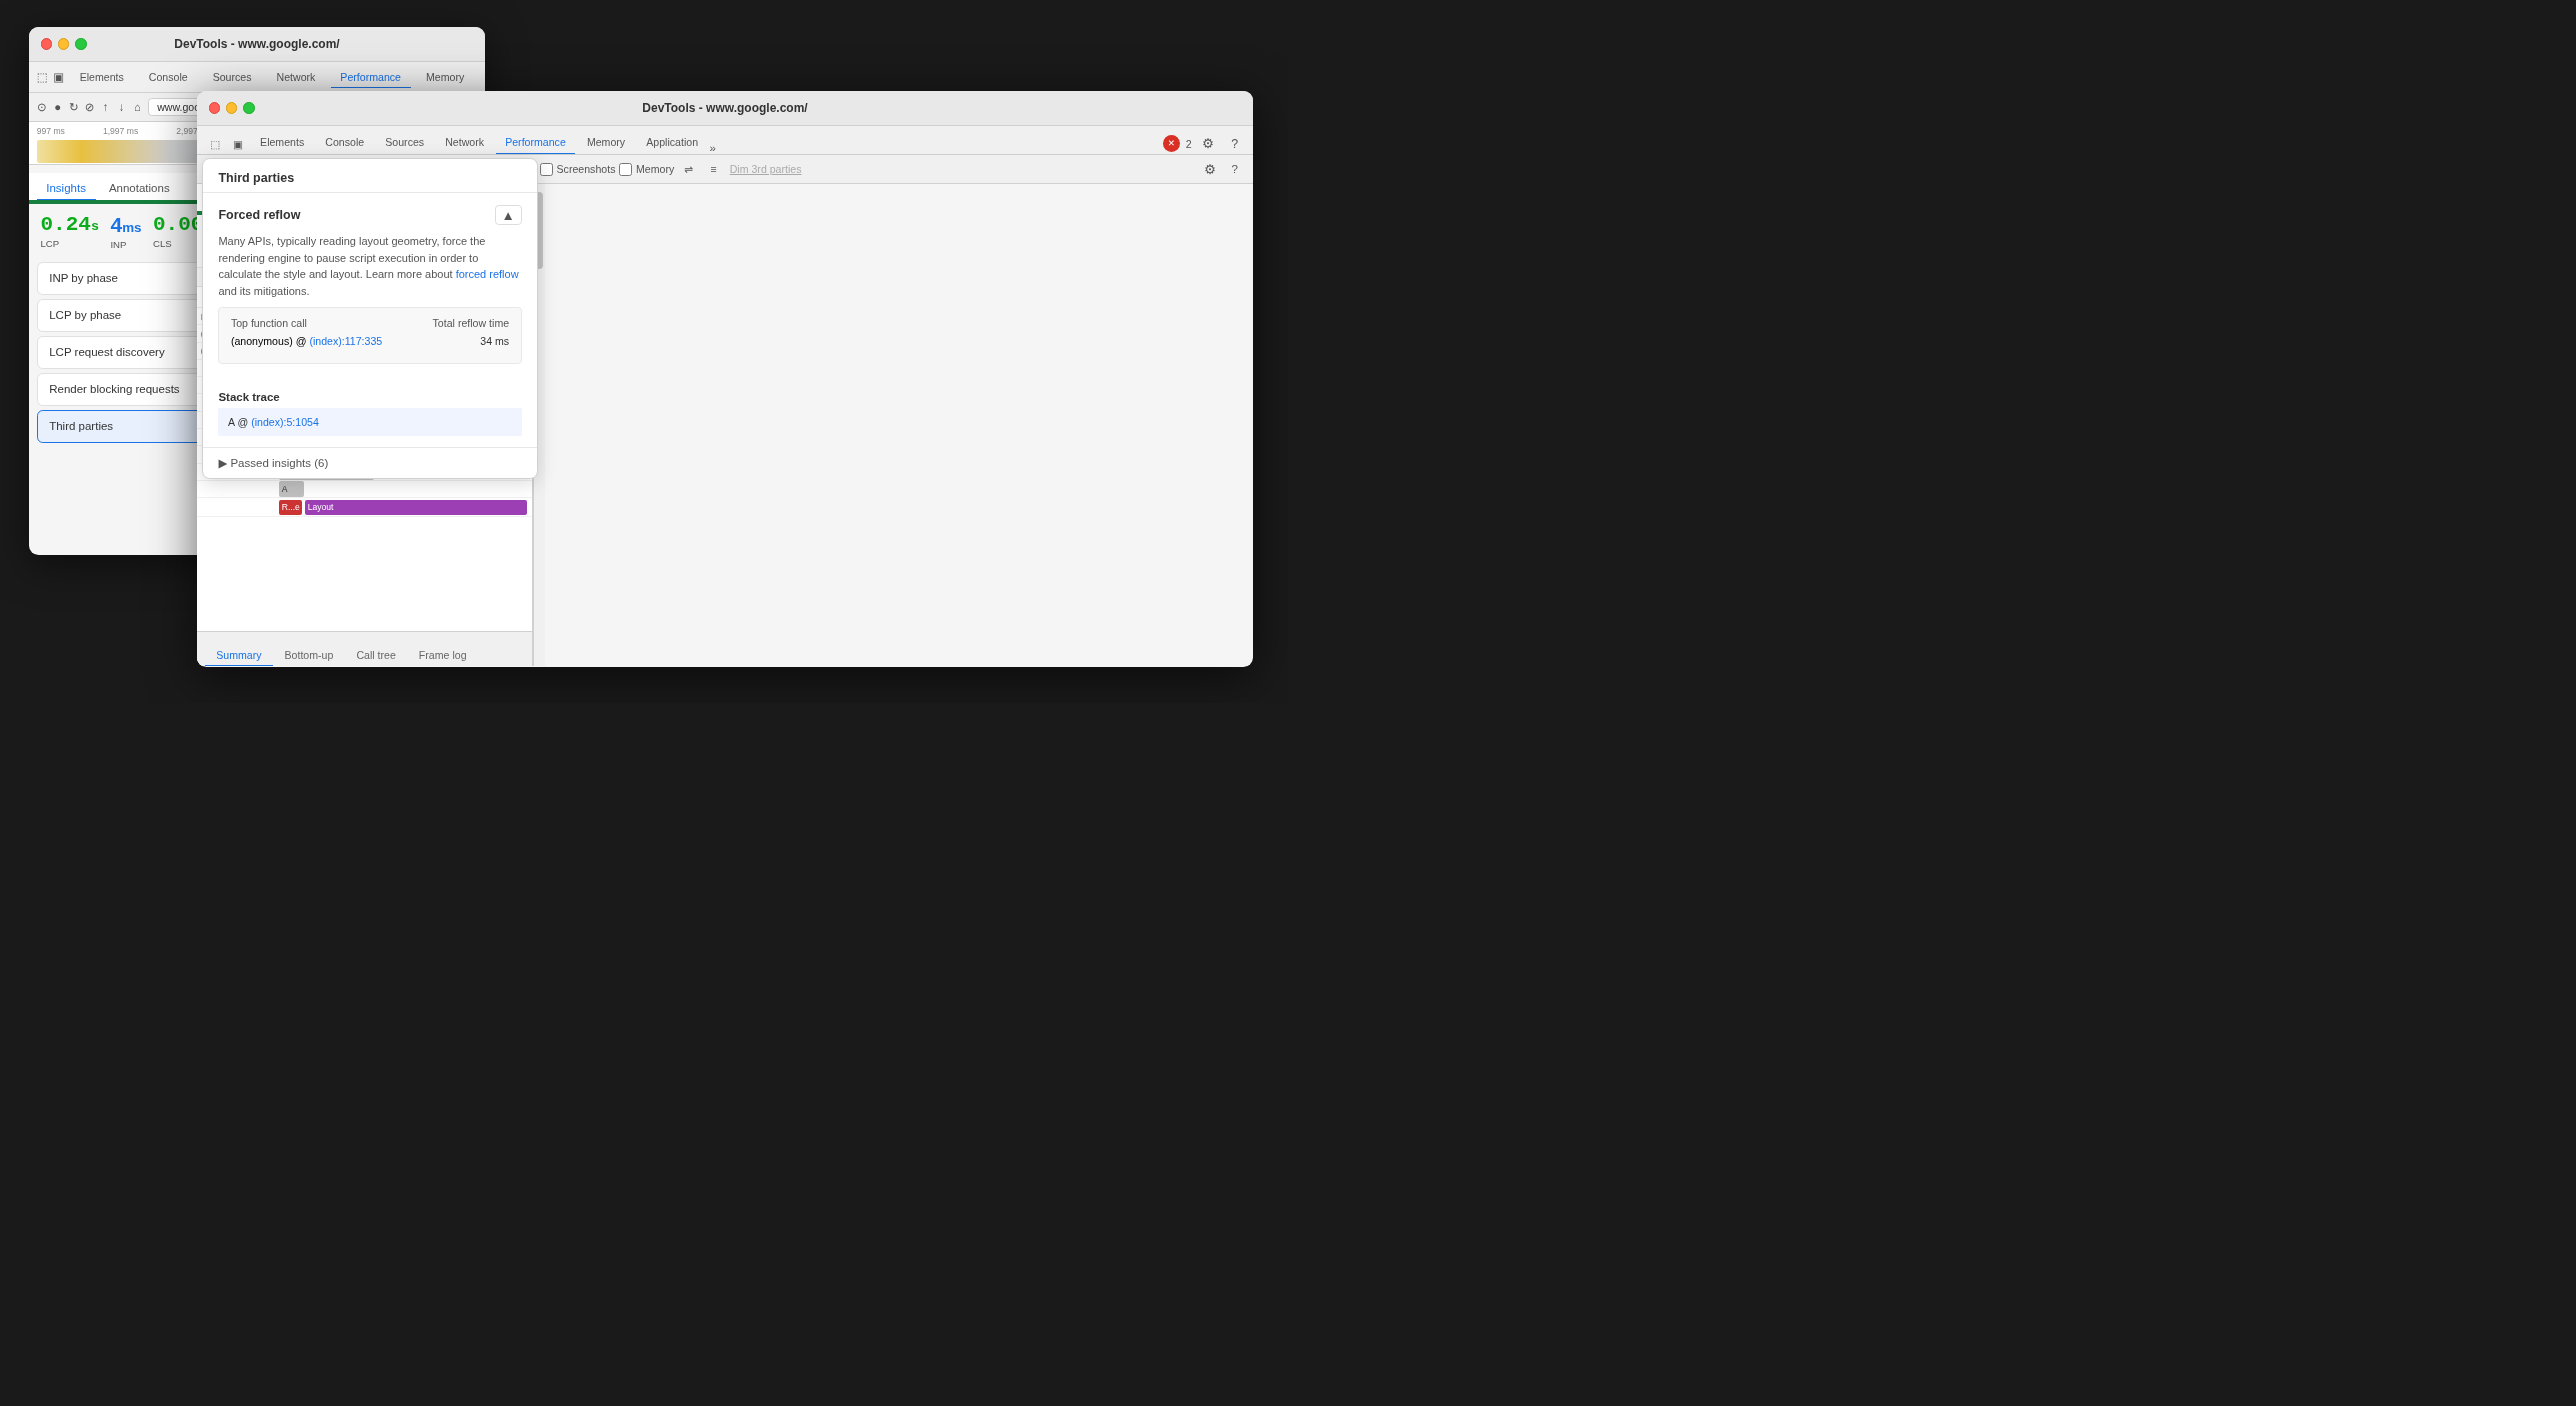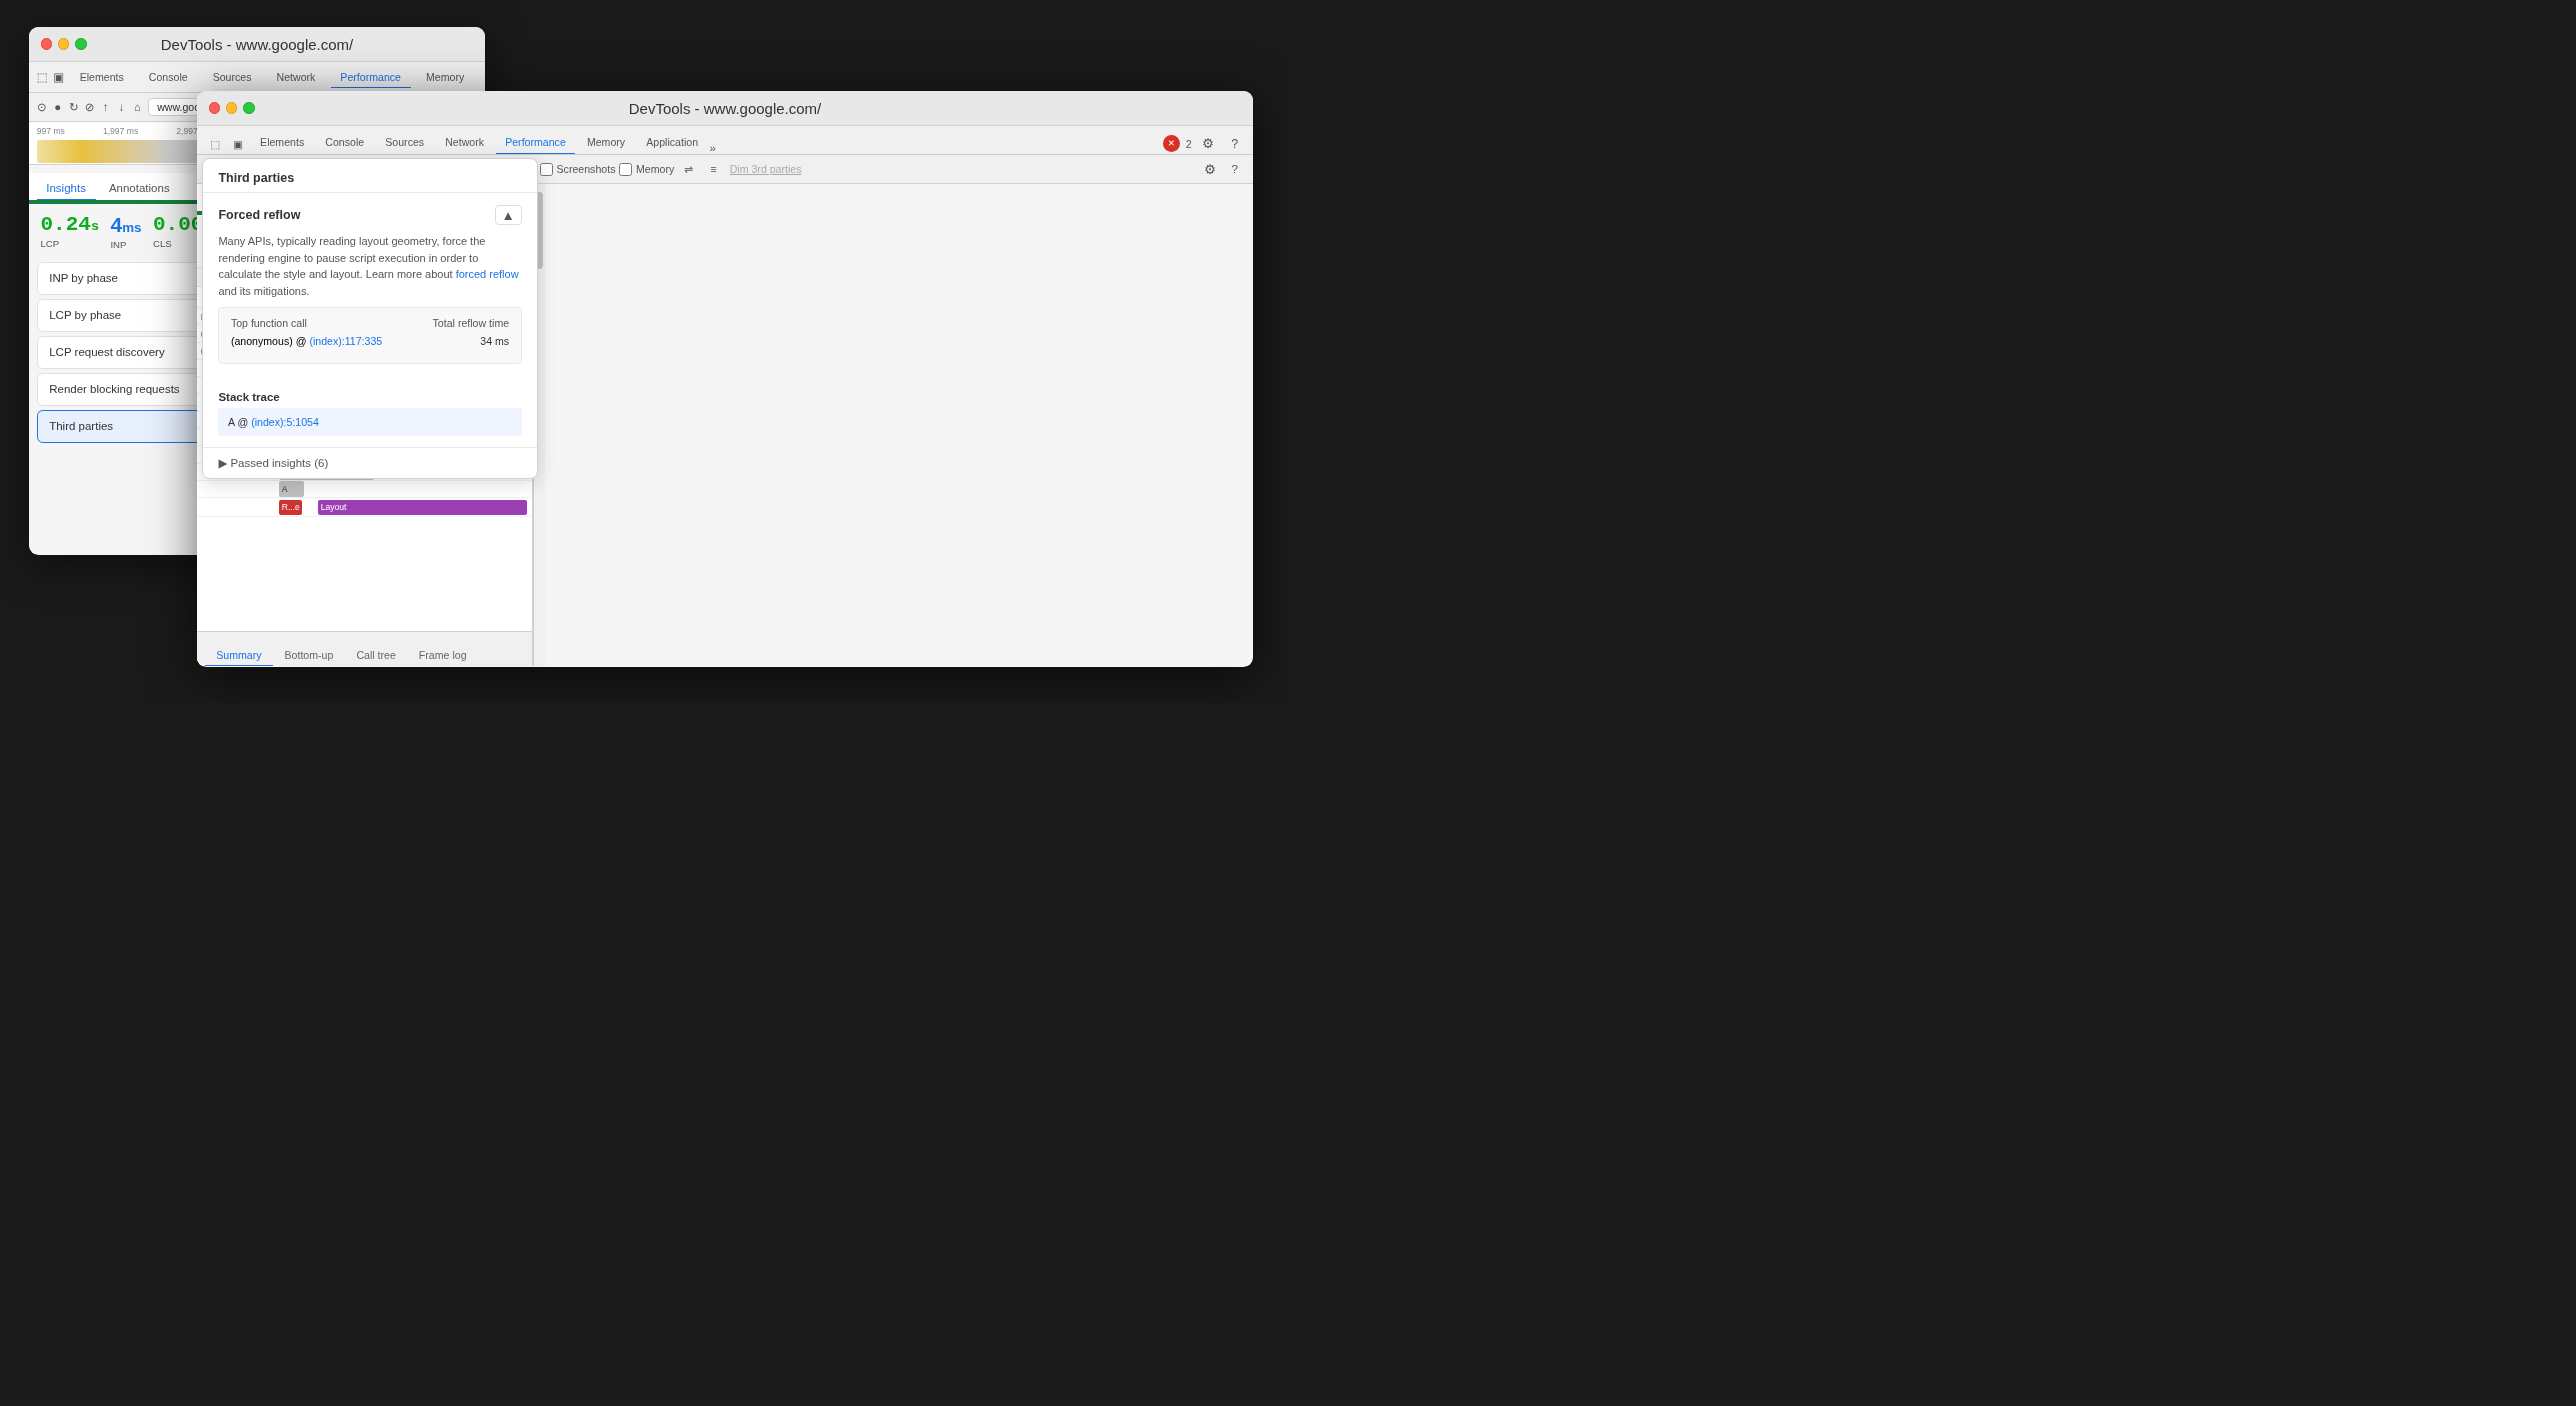--- a/index.html
+++ b/index.html
@@ -57,23 +57,23 @@
     }
 
     .tl-red { width: 11.5px; height: 11.5px; border-radius: 50%; background: #ff5f57; border: 0.5px solid #e0443e; }
     .tl-yellow { width: 11.5px; height: 11.5px; border-radius: 50%; background: #febc2e; border: 0.5px solid #d4a017; }
     .tl-green { width: 11.5px; height: 11.5px; border-radius: 50%; background: #28c840; border: 0.5px solid #1aab29; }
 
     .title-text {
       position: absolute;
       left: 50%;
       transform: translateX(-50%);
-      font-size: 15px;
+      font-size: 12px;
       color: #333;
-      font-weight: 400;
+      font-weight: 700;
     }
 
     .metric-val { font-size: 21px; font-weight: 600; }
     .metric-val.green { color: #0cad1c; font-family: Liberation Mono, monospace; }
     .metric-val.blue { color: #1a73e8; }
     .metric-label { font-size: 9.6px; color: #555; margin-top: 1.9px; }
 
     .insight-item {
       padding: 9.6px 11.5px;
       margin: 3.8px 0;
@@ -715,21 +715,21 @@
 
         <div style="display:flex; height:17.3px; border-bottom:1px solid #f0f0f0; align-items:center;">
           <div class="flame-label-col"></div>
           <div style="flex:1; padding:1px 3.8px;">
             <div class="flame-cell flame-gray" style="width:10%;">A</div>
           </div>
         </div>
 
         <div style="display:flex; height:19px; border-bottom:1px solid #f0f0f0; align-items:center;">
           <div class="flame-label-col"></div>
-          <div style="flex:1; padding:1px 3.8px; display:flex; gap:14px;">
+          <div style="flex:1; padding:1px 3.8px; display:flex; gap:1px;">
             <div class="flame-cell flame-red-small" style="width:23px; background:#cc3333;">R...e</div>
             <div class="flame-cell flame-layout" style="flex:1;">Layout</div>
           </div>
         </div>
       </div>
 
       <div class="bottom-tabs">
         <span class="bottom-tab active">Summary</span>
         <span class="bottom-tab">Bottom-up</span>
         <span class="bottom-tab">Call tree</span>

